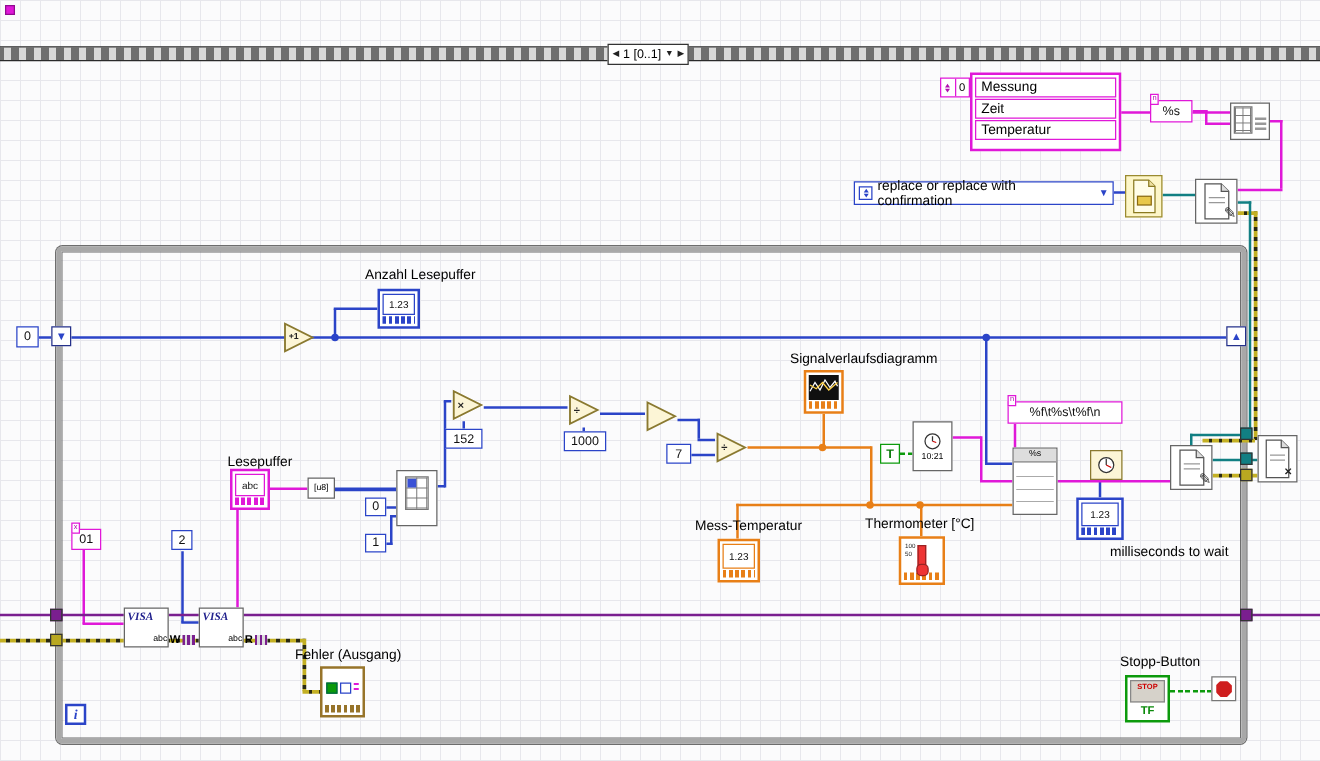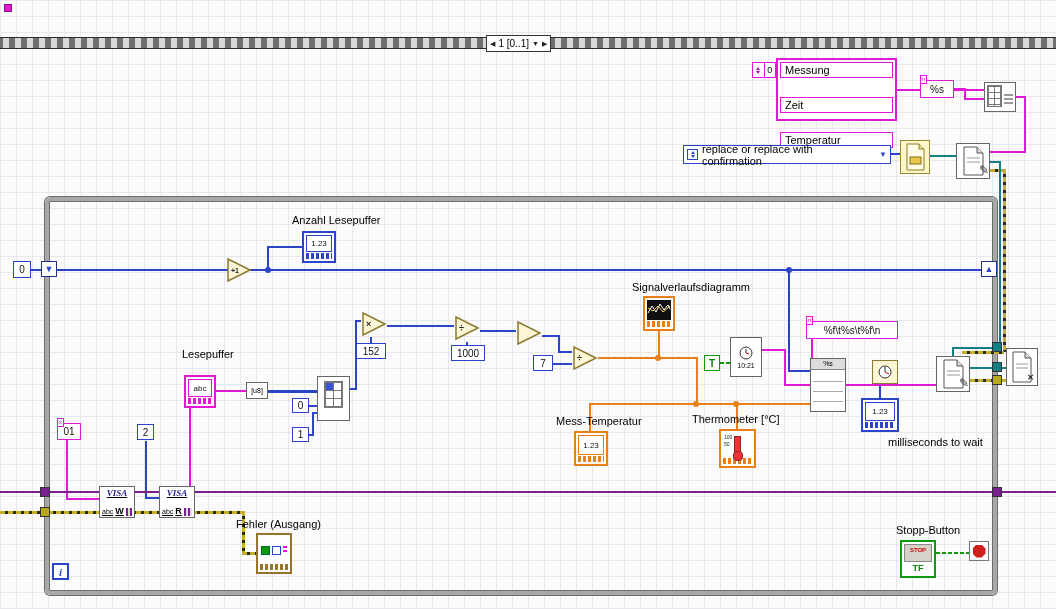--- a/index.html
+++ b/index.html
@@ -66,30 +66,30 @@
   .tri svg{display:block;}
   .tri .sym{position:absolute;left:5px;top:50%;transform:translateY(-50%);font-size:9px;font-weight:bold;color:#222;}
   .chart-screen{flex:1;background:#101010;position:relative;}
   .enumbox{background:#fff;border:1px solid #2b44c8;display:flex;align-items:center;font-size:11px;padding:0 3px;gap:4px;}
   .enum-dd{color:#2b44c8;font-size:8px;margin-left:auto;}
   .enum-ic{width:9px;height:9px;border:1px solid #2b44c8;flex:none;display:flex;flex-direction:column;align-items:center;justify-content:center;}
   .enum-ic i{display:block;width:0;height:0;border-left:2px solid transparent;border-right:2px solid transparent;}
   .enum-ic i.up{border-bottom:3px solid #2b44c8;margin-bottom:1px;}
   .enum-ic i.dn{border-top:3px solid #2b44c8;}
   
-  .arr-frame{border:2px solid #e018d8;background:#fff;padding:2px;display:flex;flex-direction:column;gap:19px;}
+  .arr-frame{border:2px solid #e018d8;background:#fff;padding:2px;display:flex;flex-direction:column;gap:1px;}
   .arr-item{border:1px solid #e018d8;font-size:11px;padding:1px 4px;background:#fff;}
   .arr-index{border:1px solid #e018d8;background:#fff;display:flex;align-items:center;font-size:9px;}
   .spin{width:6px;height:100%;display:flex;flex-direction:column;justify-content:center;align-items:center;border-right:1px solid #e018d8;}
   .spin i{display:block;width:0;height:0;border-left:2px solid transparent;border-right:2px solid transparent;}
   .spin i.up{border-bottom:3px solid #b010b0;margin-bottom:1px;}
   .spin i.dn{border-top:3px solid #b010b0;}
   .arr-index span{flex:1;text-align:center;}
   
-  .visa-node{background:#fff;border:1px solid #666;display:flex;flex-direction:column;padding:1px 2px;text-decoration:underline;}
+  .visa-node{background:#fff;border:1px solid #666;display:flex;flex-direction:row;padding:1px 2px;}
   .visa-logo{font-family:"Liberation Serif",serif;font-style:italic;font-weight:bold;font-size:9px;color:#23238e;text-align:center;line-height:10px;}
   .visa-bottom{display:flex;align-items:flex-end;gap:2px;flex:1;}
   .visa-abc{font-size:7px;line-height:8px;}
   .visa-letter{font-size:9px;font-weight:bold;line-height:9px;}
   .visa-grid{width:10px;height:8px;margin-left:auto;background:repeating-linear-gradient(90deg,#7a1f8f 0 2px,#ddd 2px 4px);}
   .iter{border:2px solid #2b44c8;background:#fff;color:#2b44c8;font-family:"Liberation Serif",serif;font-style:italic;font-weight:bold;font-size:11px;display:flex;align-items:center;justify-content:center;}
   .condterm{background:#fff;border:1px solid #777;display:flex;align-items:center;justify-content:center;}
   .oct{width:13px;height:13px;background:#cf1f1f;clip-path:polygon(30% 0,70% 0,100% 30%,100% 70%,70% 100%,30% 100%,0 70%,0 30%);}
   .sreg{width:16px;height:16px;border:1px solid #24308a;background:#fff;color:#2b44c8;font-size:9px;display:flex;align-items:center;justify-content:center;z-index:4;}
   .stop-btnface{background:#d6d2ca;border:1px solid #888;color:#c00;font-size:6px;font-weight:bold;text-align:center;line-height:10px;flex:1;}
@@ -470,21 +470,21 @@
     <svg width="30" height="36" viewBox="0 0 30 36">
       <path d="M6,3 h12 l6,6 v24 h-18 z" fill="#fff" stroke="#555"></path>
       <path d="M18,3 v6 h6" fill="#ddd" stroke="#555"></path>
       <line x1="9" y1="15" x2="21" y2="15" stroke="#999"></line>
       <line x1="9" y1="19" x2="21" y2="19" stroke="#999"></line>
     </svg>
     <span class="xmark">✕</span>
   </div>
 
   <div class="abs lbl" style="left:292px;top:214px">Anzahl Lesepuffer</div>
-  <div class="abs lbl" style="left:182px;top:348px">Lesepuffer</div>
+  <div class="abs lbl" style="left:182px;top:364px">Lesepuffer</div>
   <div class="abs lbl" style="left:632px;top:281px">Signalverlaufsdiagramm</div>
   <div class="abs lbl" style="left:556px;top:415px">Mess-Temperatur</div>
   <div class="abs lbl" style="left:692px;top:413px">Thermometer [°C]</div>
   <div class="abs lbl" style="left:888px;top:436px">milliseconds to wait</div>
   <div class="abs lbl" style="left:236px;top:518px">Fehler (Ausgang)</div>
   <div class="abs lbl" style="left:896px;top:524px">Stopp-Button</div>
 
 </div>
 
 </body></html>

